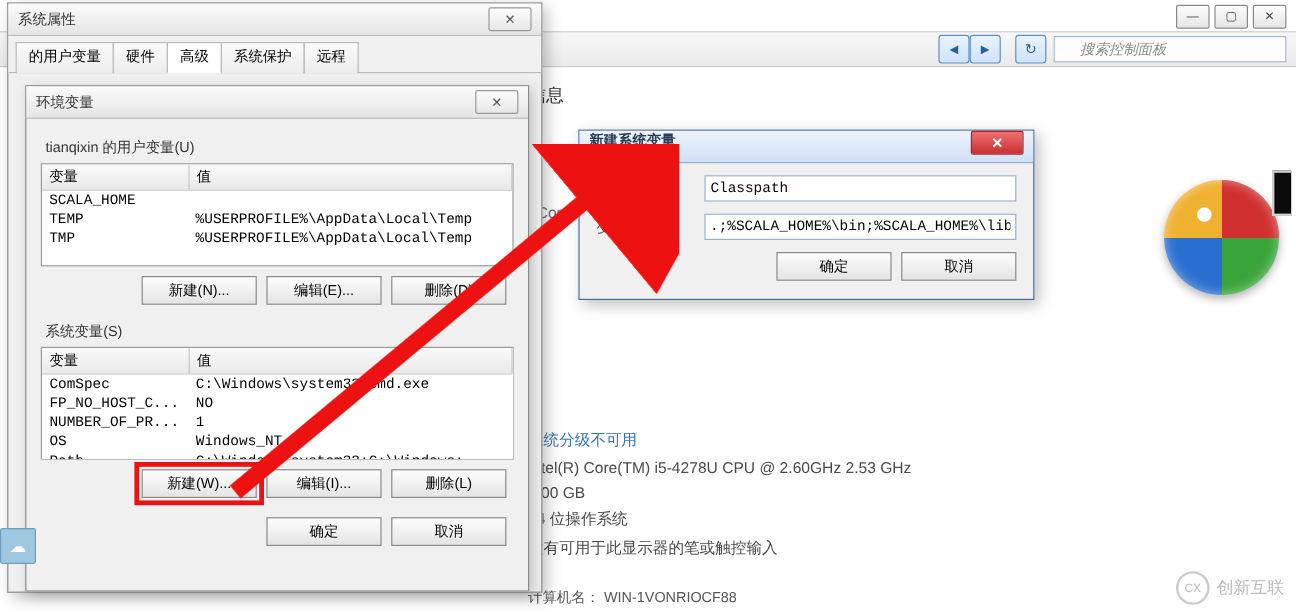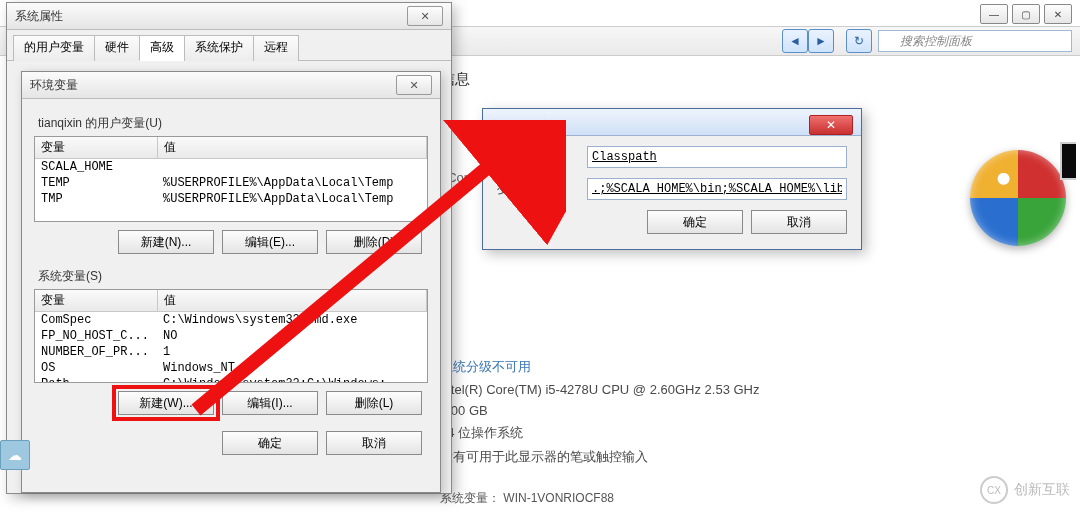--- a/index.html
+++ b/index.html
@@ -109,32 +109,32 @@
 
   
   .newvar {
     position:absolute; left:482px; top:108px; width:378px; height:140px;
     border:1px solid #4a6d9b; background:#f0f0f0;
     box-shadow: 4px 4px 12px rgba(0,0,0,.25);
     z-index:5;
   }
   .newvar .title {
     height:26px; background:linear-gradient(#eef4fc,#cfe0f6);
-    border-bottom:1px solid #9ab0ce; display:flex; align-items:flex-end; padding:0 8px; color:#2b3b55;
+    border-bottom:1px solid #9ab0ce; display:flex; align-items:flex-start; padding:0 8px; color:#2b3b55;font-weight:bold;
   }
   .newvar .title .close {
     margin-left:auto; width:42px; height:18px; border:1px solid #b02020;
     background:linear-gradient(#f07070,#c83030); border-radius:2px;
     display:flex; align-items:center; justify-content:center; color:#fff; font-size:12px;
   }
   .field-row { display:flex; align-items:center; margin:10px 14px; gap:8px;}
   .field-row label { width:82px; color:#333;}
   .field-row input {
     flex:1; height:18px; border:1px solid #9ab0ce; padding:1px 4px;
-    font-family: Consolas, "Courier New", monospace; font-size:12px;text-decoration:underline;
+    font-family: Consolas, "Courier New", monospace; font-size:12px;
   }
 
   
   .arrow {
     position:absolute; left:166px; top:120px; width:400px; height:300px;
     pointer-events:none; z-index:20;
   }
 
   
   .sticker {
@@ -184,21 +184,21 @@
     <div class="info-hdr">信息</div>
     <div class="corp" style="position:absolute; left:0; top:100px;">t Corp</div>
 
     <div style="position:absolute; top:278px; left:0;">
       <div class="section-title">系统分级不可用</div>
       <div class="info-line">Intel(R) Core(TM) i5-4278U CPU @ 2.60GHz   2.53 GHz</div>
       <div class="info-line">2.00 GB</div>
       <div class="info-line">64 位操作系统</div>
       <div class="info-line">没有可用于此显示器的笔或触控输入</div>
       <div class="lbl-row" style="margin-top:24px;">
-        <span>系统变量：</span>
+        <span>计算机名：</span>
         <span>WIN-1VONRIOCF88</span>
       </div>
     </div>
   </div>
 
   <div class="orb"></div>
   <div class="sidewidget"></div>
 </div>
 
 <div class="sysprop">

